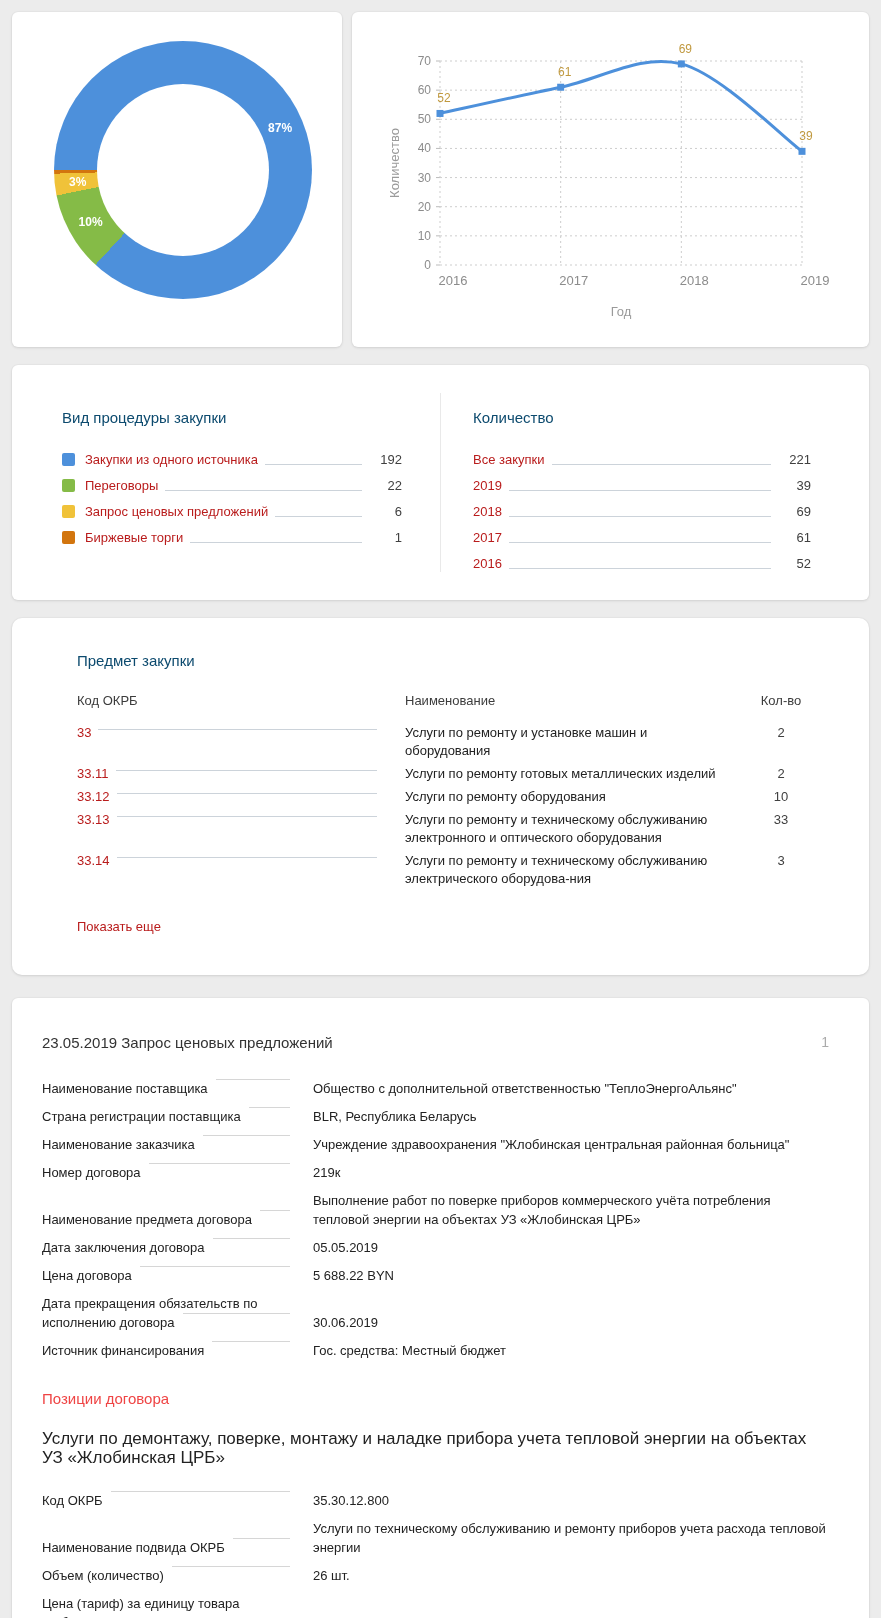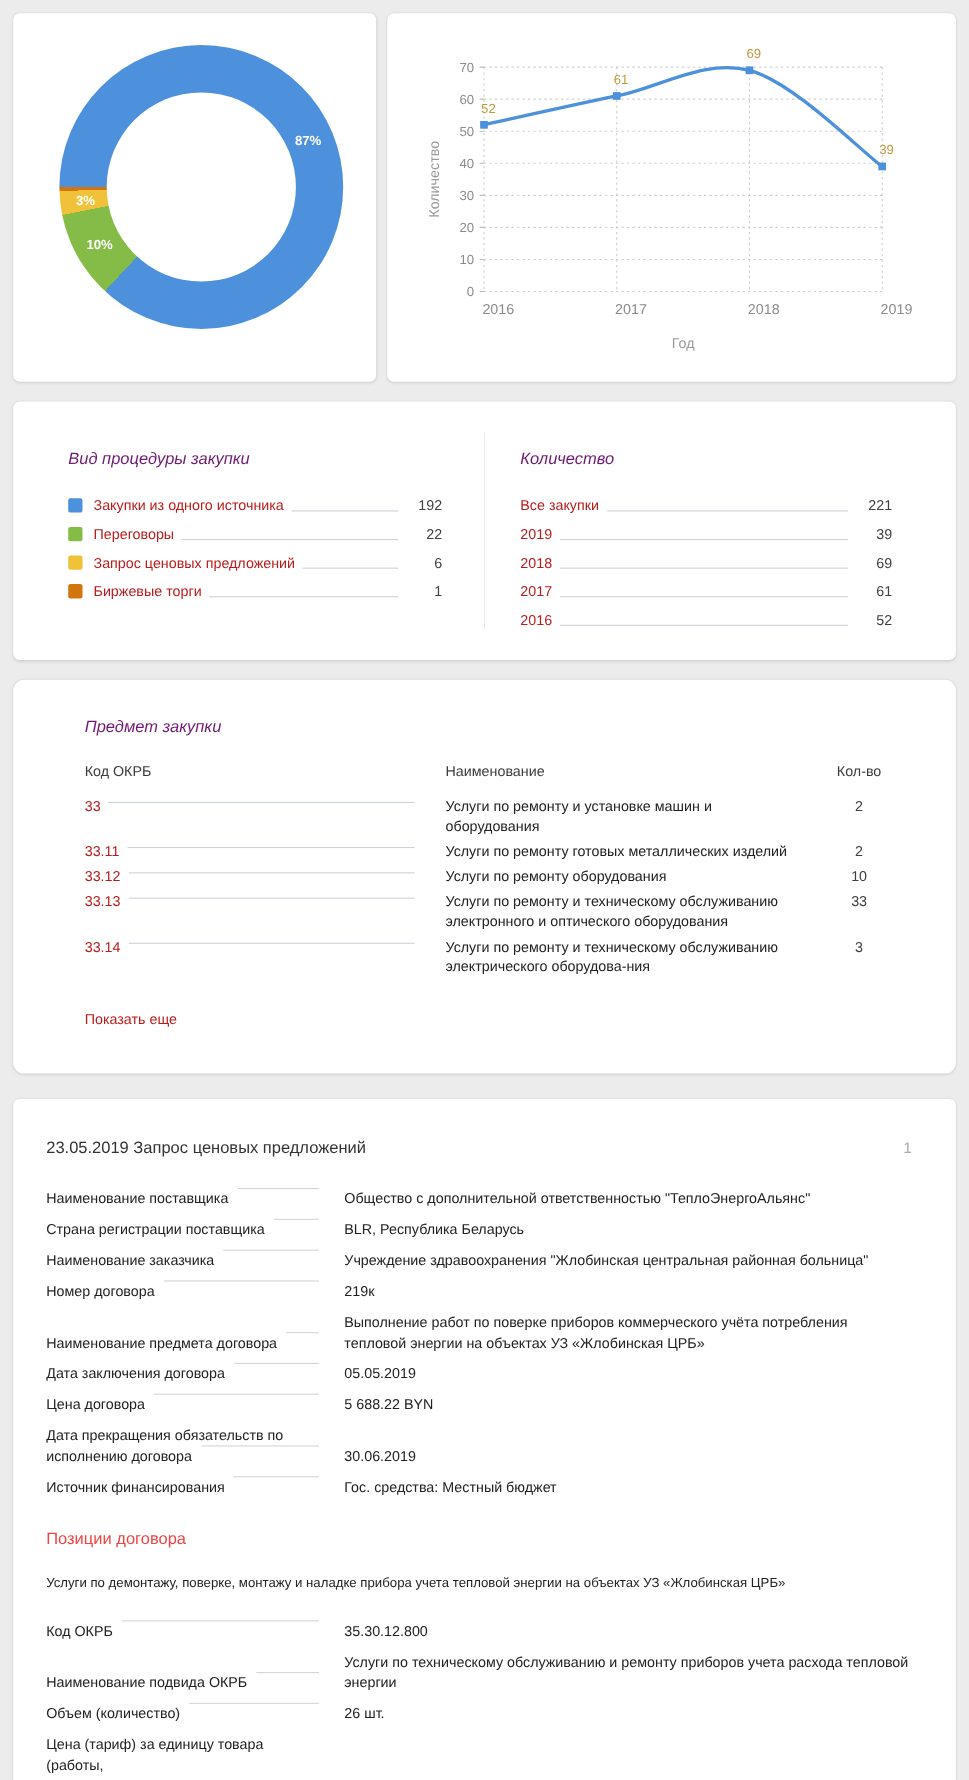--- a/index.html
+++ b/index.html
@@ -10,21 +10,21 @@
   .card-donut{width:330px;height:335px;position:relative;overflow:hidden;}
   .donut{position:absolute;left:42px;top:29px;width:258px;height:258px;border-radius:50%;}
   .donut-hole{position:absolute;left:43px;top:43px;width:172px;height:172px;border-radius:50%;background:#fff;}
   .donut-label{position:absolute;transform:translate(-50%,-50%);color:#fff;font-size:12px;font-weight:600;}
   .card-line{width:517px;height:335px;position:relative;}
   .card-line svg{display:block;}
   
   .card-panels{margin-top:18px;width:857px;height:235px;display:flex;padding:44px 50px;}
   .panel-left{width:378px;padding-right:38px;box-sizing:border-box;}
   .panel-right{flex:1;border-left:1px solid #e9e9e9;margin:-16px 0;padding:16px 8px 16px 32px;}
-  .panel-title{font-size:15px;color:#701a75;margin:0 0 20px;font-weight:400;font-style:italic;}
+  .panel-title{font-size:15px;color:#0c4a6e;margin:0 0 20px;font-weight:400;}
   .lgd-row{display:flex;align-items:center;height:26px;font-size:13px;}
   .swatch{width:13px;height:13px;border-radius:2px;margin-right:10px;flex:none;}
   .lnk{color:#b91c1c;text-decoration:none;cursor:pointer;}
   .leader{flex:1;height:1px;background:#ccd3da;margin-left:7px;margin-right:12px;position:relative;top:5px;}
   .val-green{color:#404040;min-width:28px;text-align:right;}
   
   .card-subject{margin-top:18px;width:857px;min-height:294px;padding:34px 65px 40px;border-radius:10px;}
   .tbl-head{display:flex;color:#3c3c3c;font-size:13px;margin:24px 0 16px;}
   .col-code{width:328px;box-sizing:border-box;}
   .col-name{flex:1;padding-right:26px;}
@@ -35,21 +35,21 @@
   
   .card-contract{margin-top:23px;width:857px;min-height:670px;padding:36px 40px 50px 30px;}
   .contract-head{display:flex;justify-content:space-between;align-items:flex-start;font-size:15px;color:#333;margin-bottom:28px;}
   .contract-index{color:#ababab;font-size:14px;}
   .f-row{display:flex;align-items:flex-end;margin-bottom:9px;font-size:13px;line-height:19px;}
   .f-label{width:248px;flex:none;margin-right:23px;}
   .f-lastline{display:flex;align-items:flex-start;}
   .f-leader{flex:1;border-bottom:1px solid #d6d6d6;margin:0 0 3px 8px;min-width:30px;}
   .f-value{flex:1;}
   .pos-title{font-size:15px;color:#ef4444;margin:30px 0 22px;font-weight:400;}
-  .pos-summary{font-size:12px;line-height:19px;margin-bottom:24px;}
+  .pos-summary{font-size:17px;line-height:19px;margin-bottom:24px;}
 </style>
 </head>
 <body>
 
 <div class="page">
 
   <div class="row1">
     <div class="card card-donut">
       <div class="donut" id="donut" style="background: conic-gradient(from 270deg, rgb(77, 144, 219) 0deg, rgb(77, 144, 219) 312.76deg, rgb(133, 187, 71) 312.76deg, rgb(133, 187, 71) 348.597deg, rgb(240, 194, 57) 348.597deg, rgb(240, 194, 57) 358.371deg, rgb(210, 117, 14) 358.371deg, rgb(210, 117, 14) 360deg);">
           <div class="donut-hole"></div>

